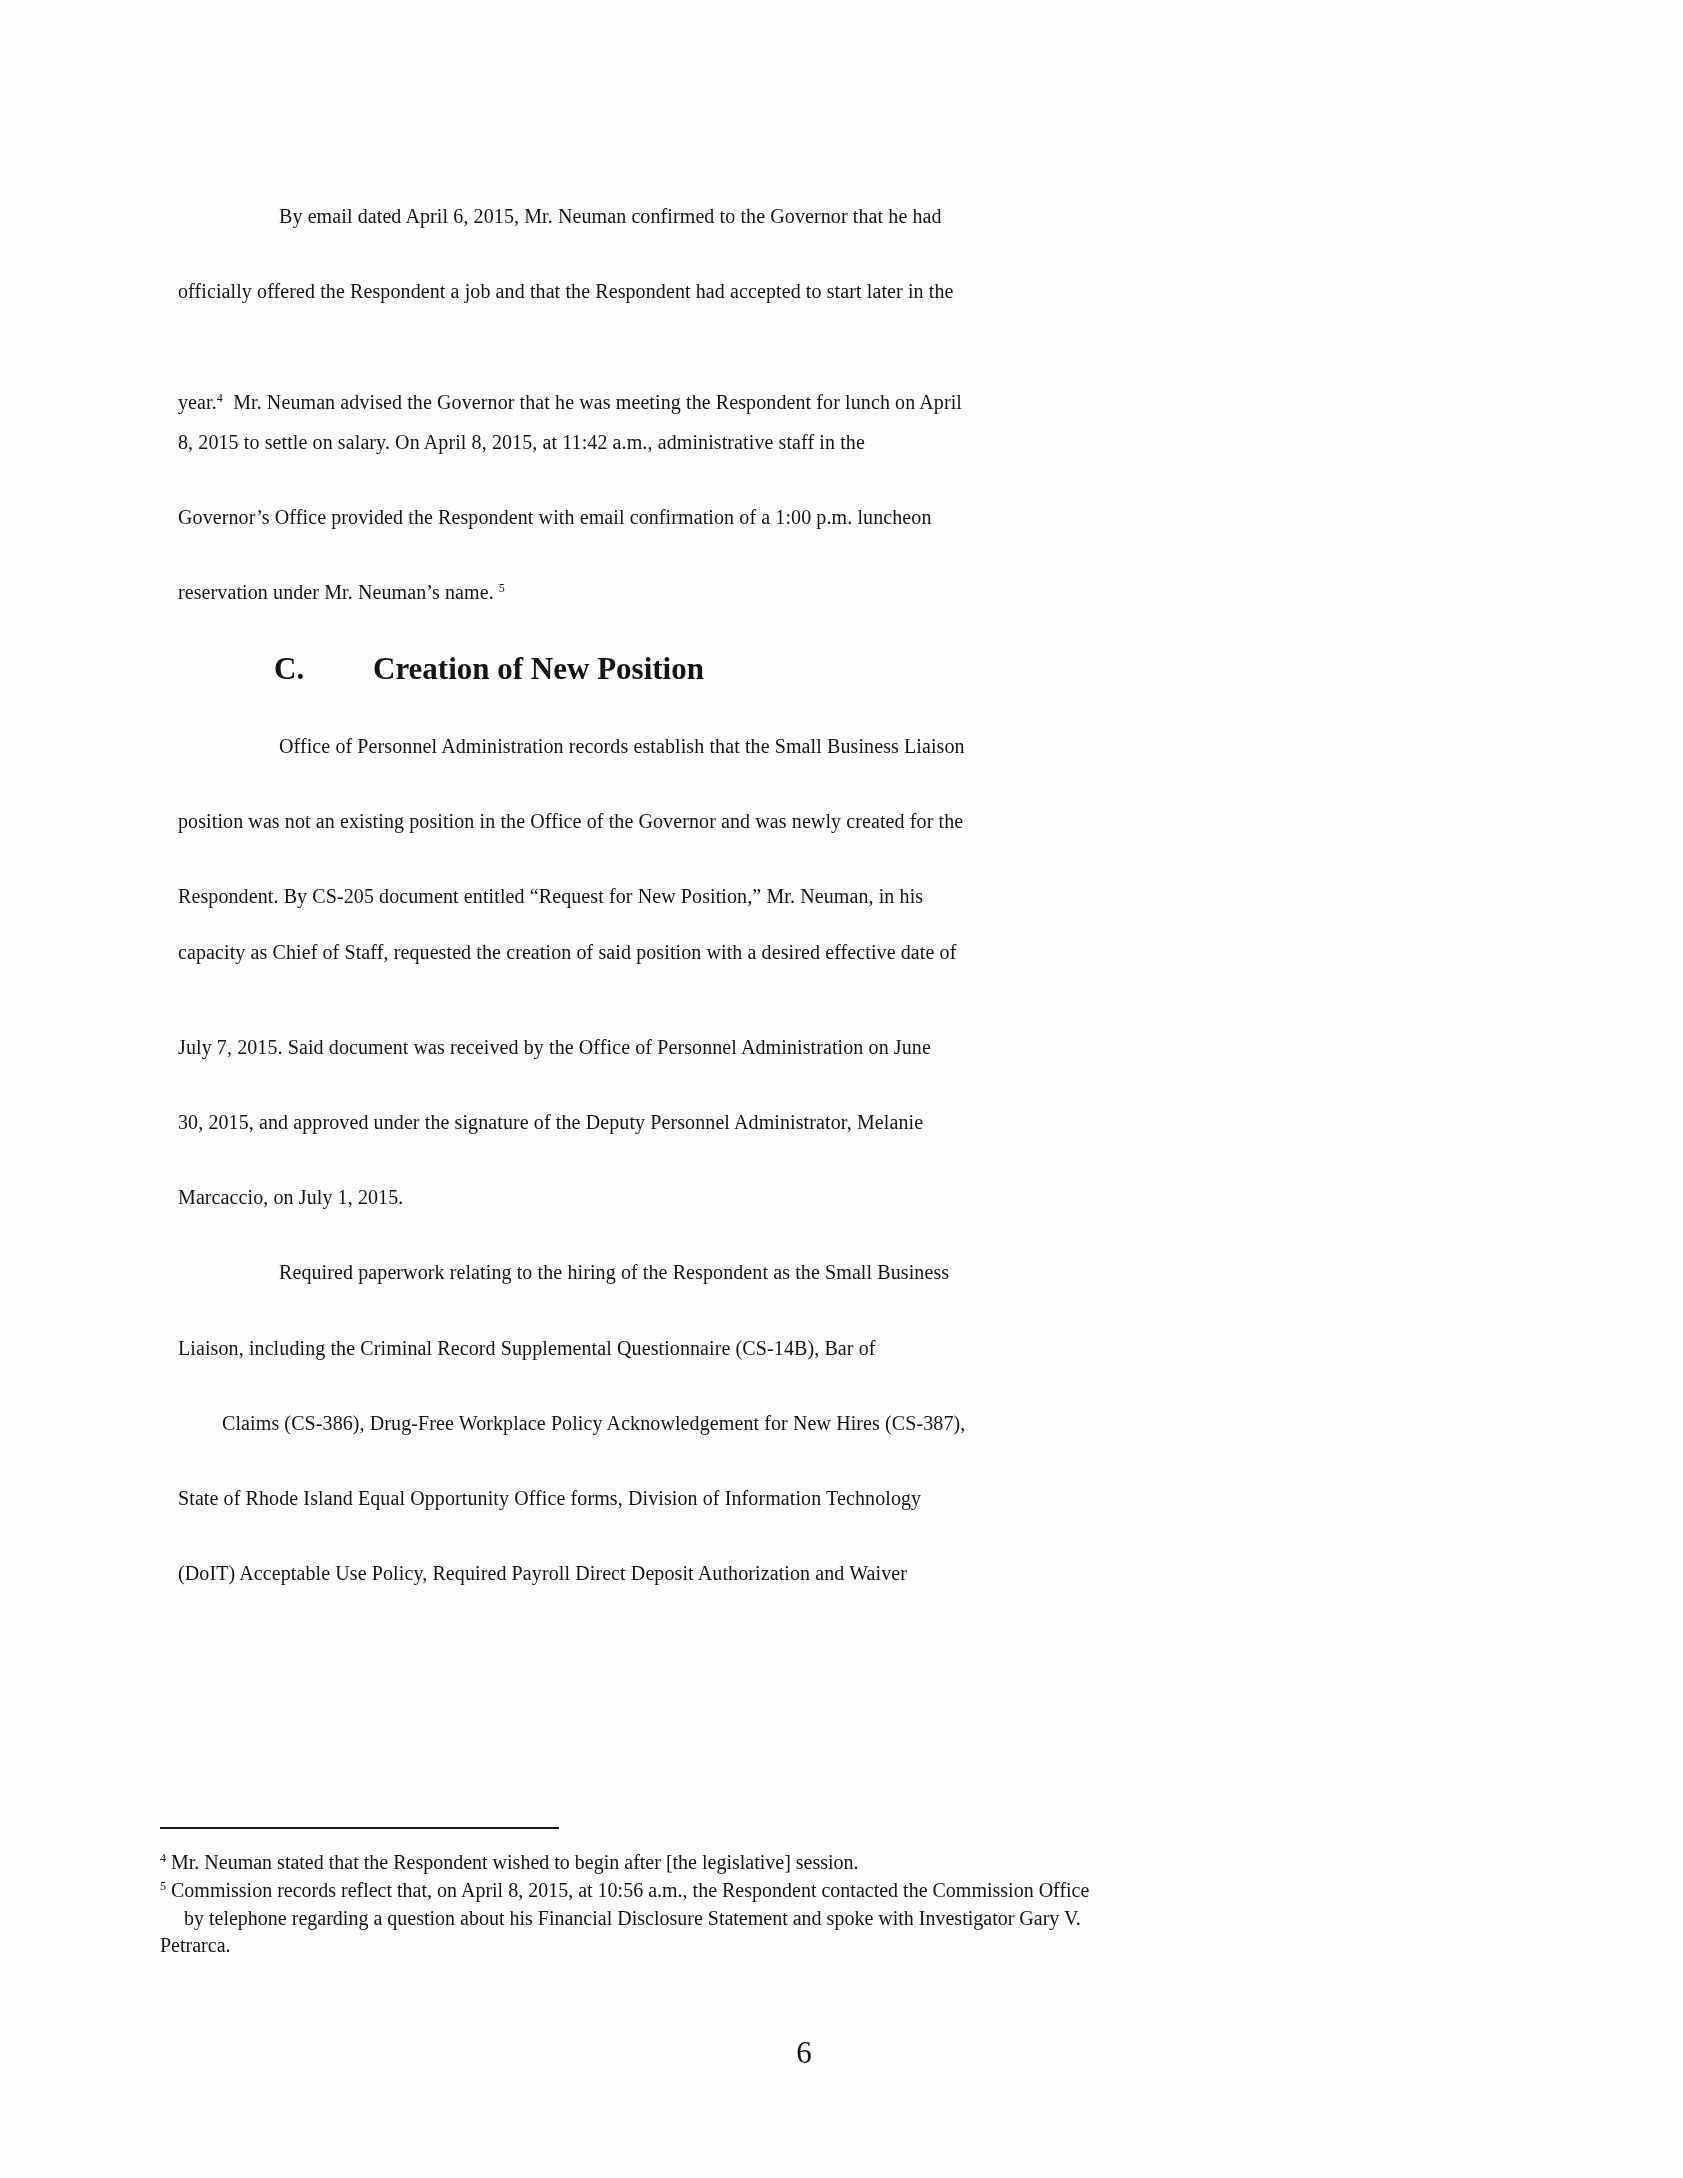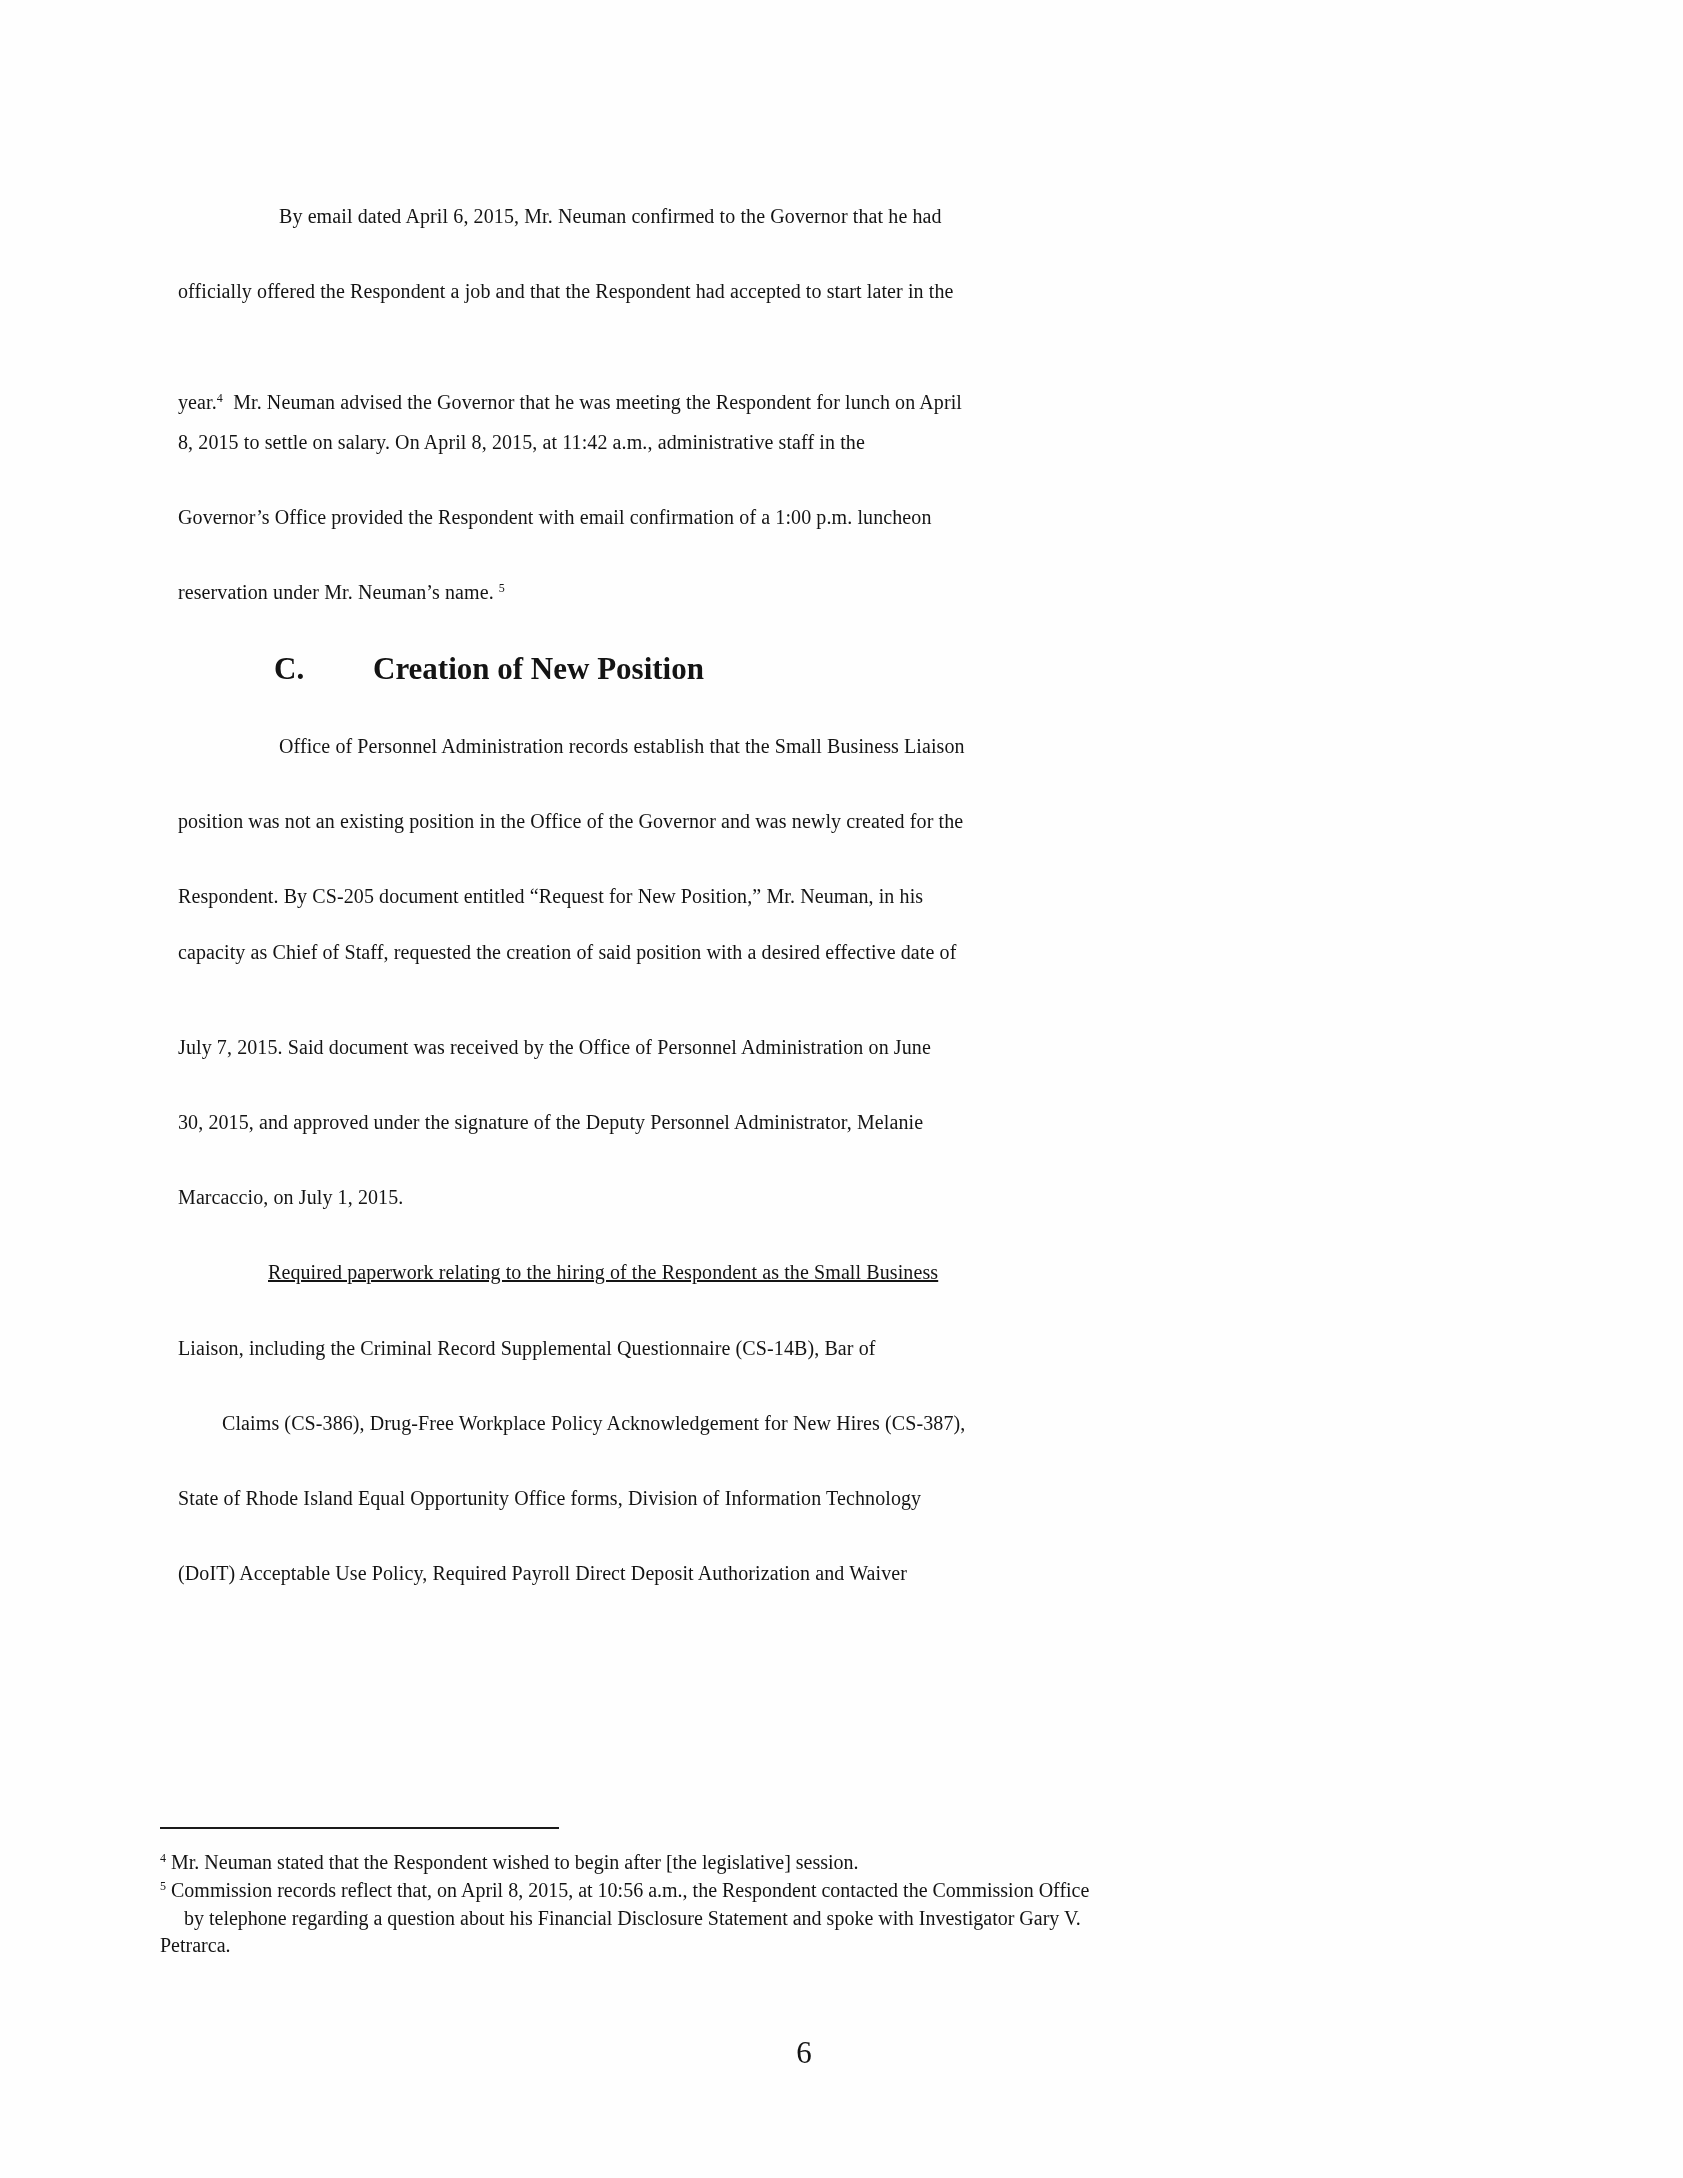--- a/index.html
+++ b/index.html
@@ -36,21 +36,21 @@
     <div class="line" style="left:279px; top:730px;">Office of Personnel Administration records establish that the Small Business Liaison</div>
     <div class="line" style="left:178px; top:805px;">position was not an existing position in the Office of the Governor and was newly created for the</div>
     <div class="line" style="left:178px; top:880px;">Respondent.  By CS-205 document entitled “Request for New Position,” Mr. Neuman, in his</div>
     <div class="line" style="left:178px; top:936px;">capacity as Chief of Staff, requested the creation of said position with a desired effective date of</div>
     <div class="line" style="left:178px; top:1031px;">July 7, 2015.  Said document was received by the Office of Personnel Administration on June</div>
     <div class="line" style="left:178px; top:1106px;">30, 2015, and approved under the signature of the Deputy Personnel Administrator, Melanie</div>
     <div class="line" style="left:178px; top:1181px;">Marcaccio, on July 1, 2015.</div>
   </div>
 
   <div>
-    <div class="line" style="left:268px; top:1256px;text-decoration:underline;">Required paperwork relating to the hiring of the Respondent as the Small Business</div>
+    <div class="line" style="left:279px; top:1256px;">Required paperwork relating to the hiring of the Respondent as the Small Business</div>
     <div class="line" style="left:178px; top:1332px;">Liaison, including the Criminal Record Supplemental Questionnaire (CS-14B), Bar of</div>
     <div class="line" style="left:178px; top:1407px;margin-left:44px;">Claims (CS-386), Drug-Free Workplace Policy Acknowledgement for New Hires (CS-387),</div>
     <div class="line" style="left:178px; top:1482px;">State of Rhode Island Equal Opportunity Office forms, Division of Information Technology</div>
     <div class="line" style="left:178px; top:1557px;">(DoIT) Acceptable Use Policy, Required Payroll Direct Deposit Authorization and Waiver</div>
   </div>
 
   <div class="divider"></div>
   <div>
     <div class="fn" style="top:1850px;"><sup>4</sup>&nbsp;<span>Mr. Neuman stated that the Respondent wished to begin after [the legislative] session.</span></div>
     <div class="fn" style="top:1878px;"><sup>5</sup>&nbsp;<span>Commission records reflect that, on April 8, 2015, at 10:56 a.m., the Respondent contacted the Commission Office</span></div>

